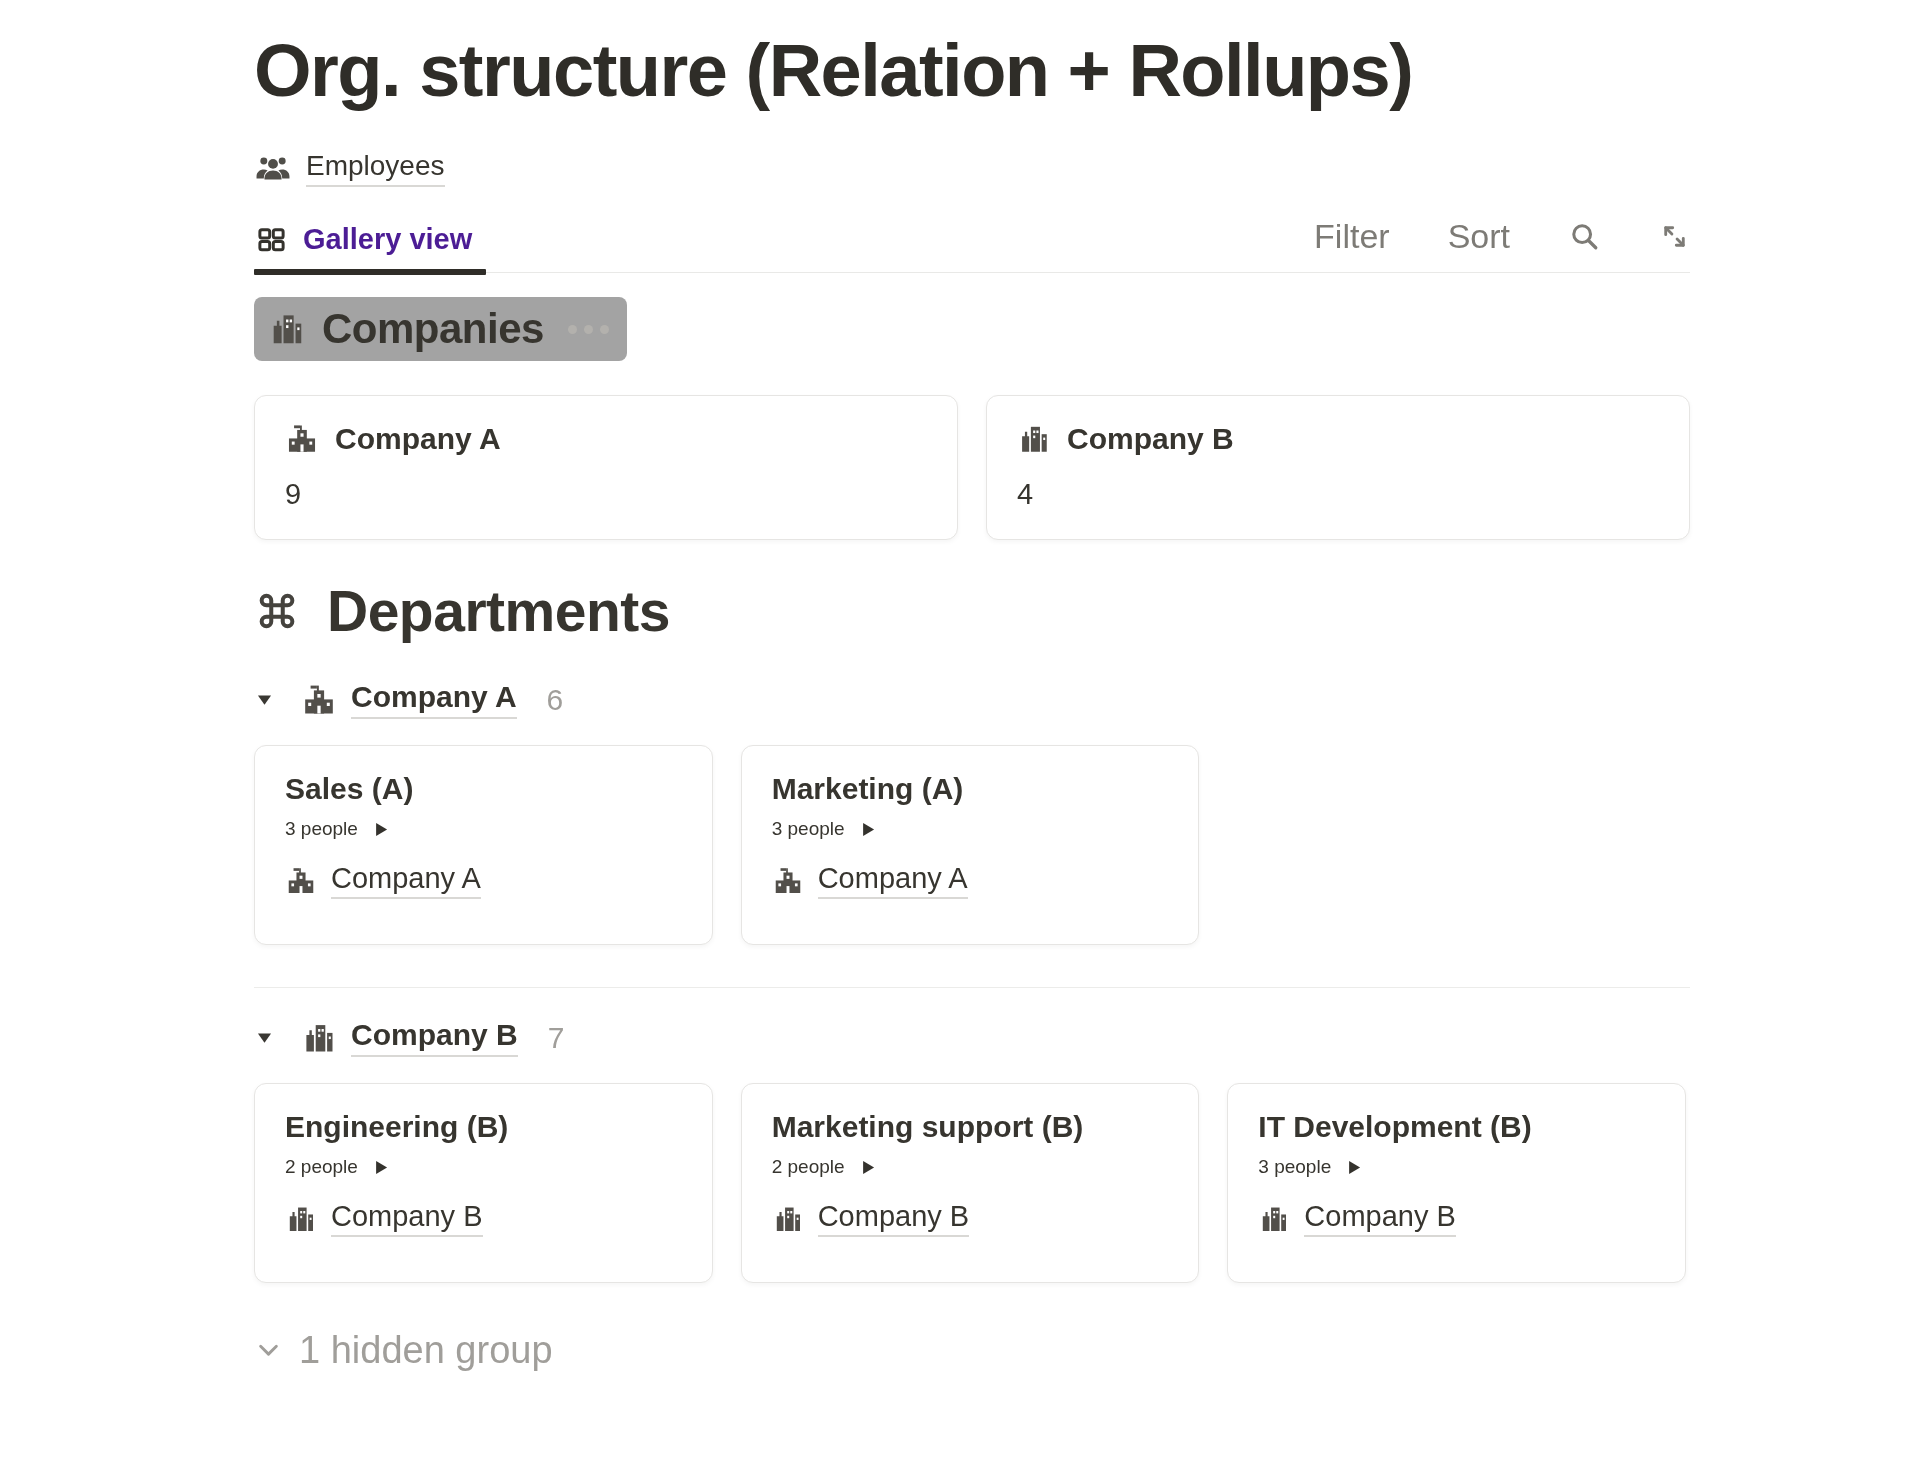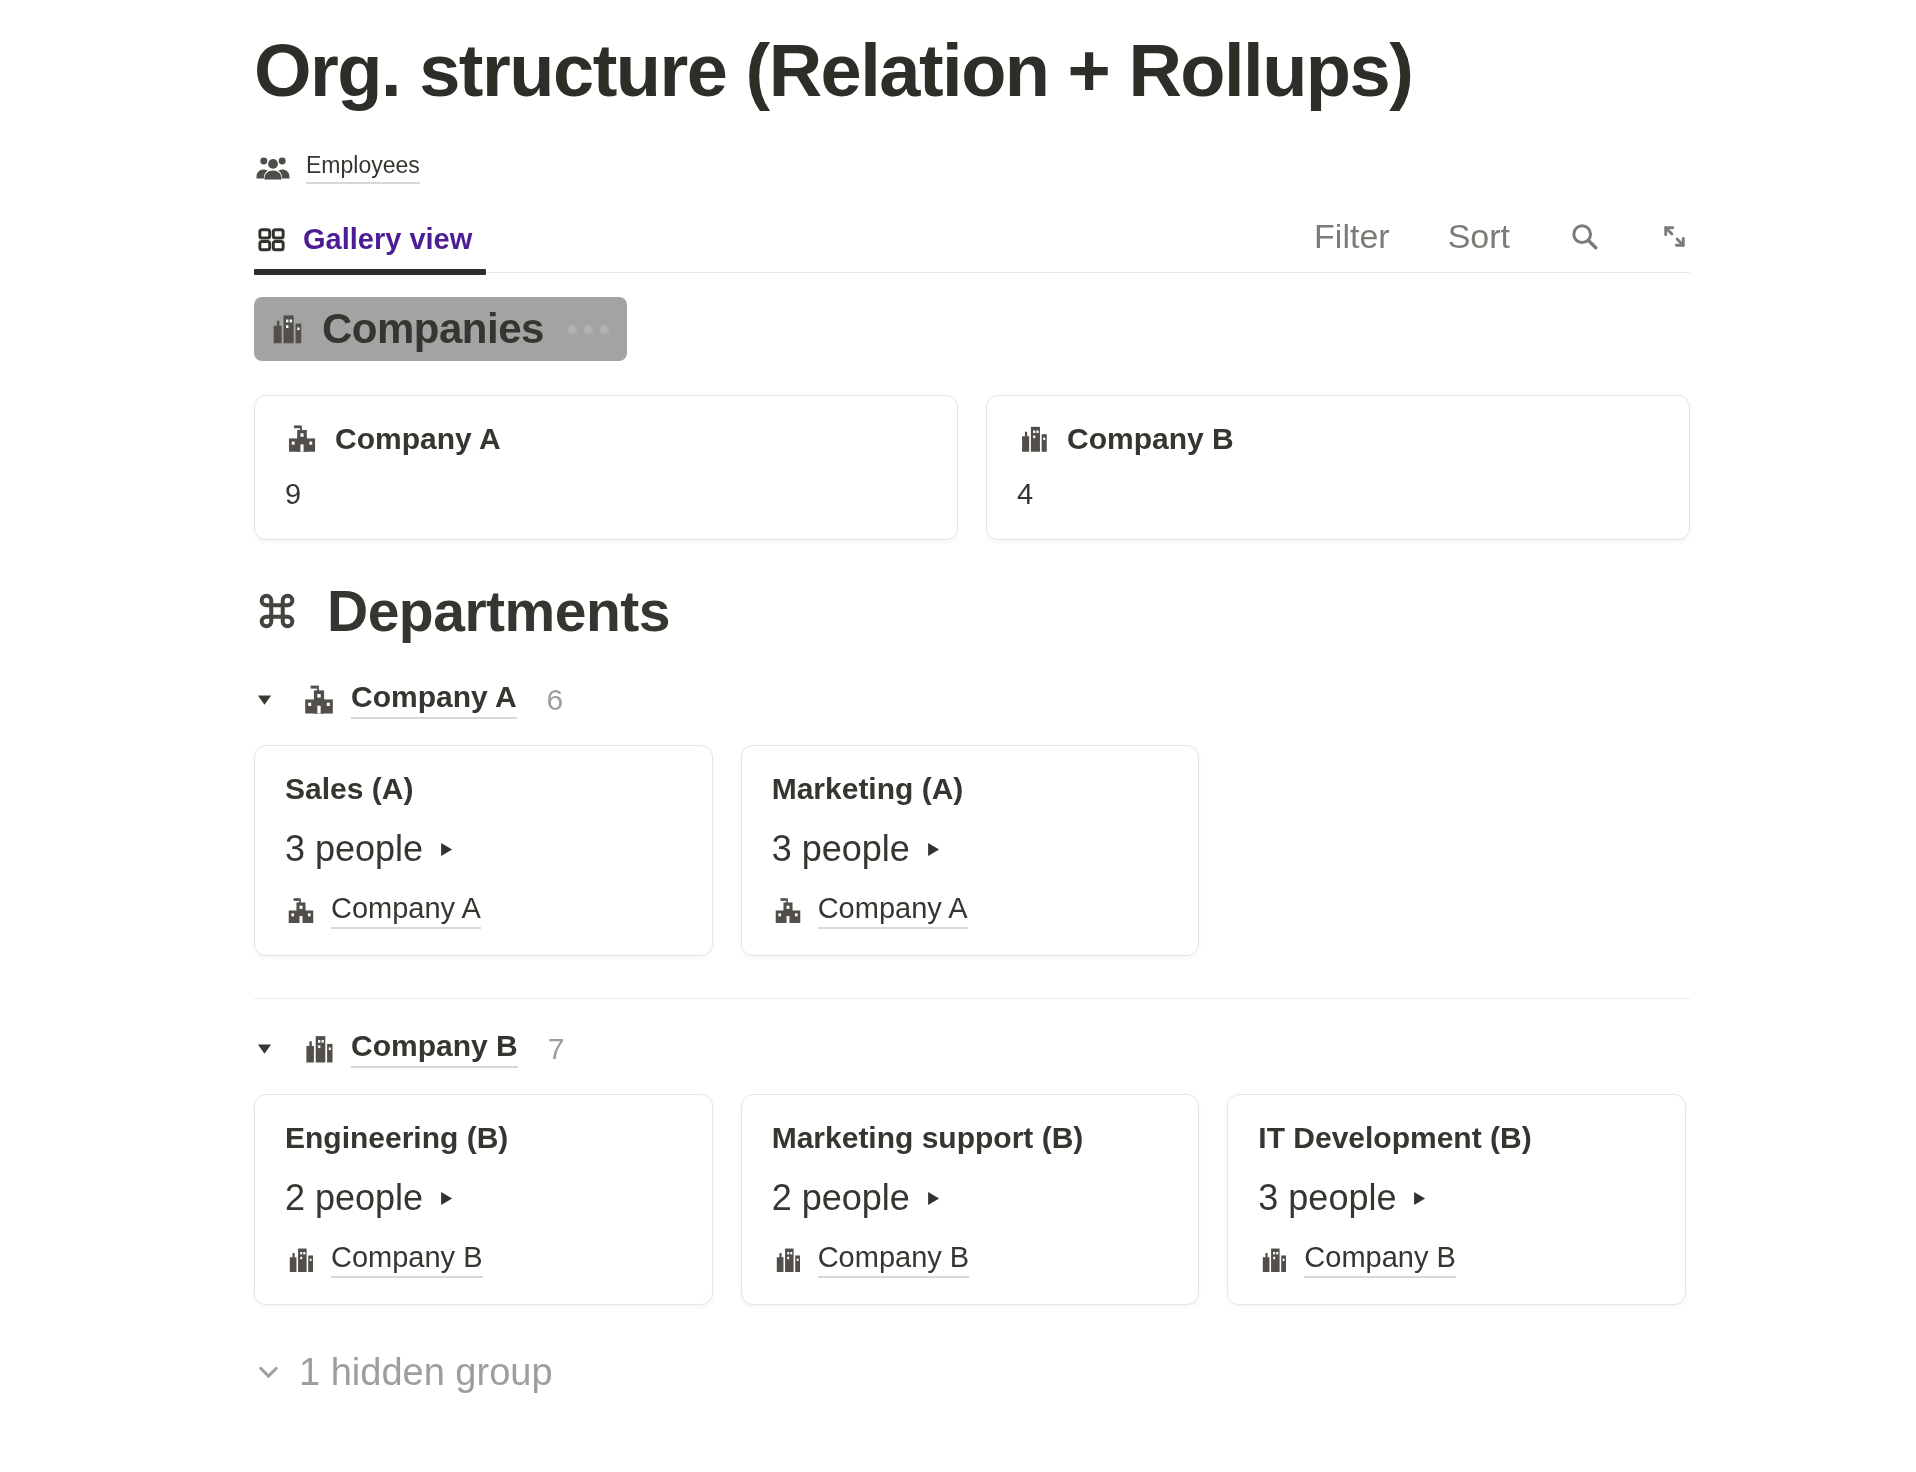--- a/index.html
+++ b/index.html
@@ -14,21 +14,21 @@
 
   
   .page-title {
     font-size: 74px; font-weight: 800; letter-spacing: -1.5px;
     line-height: 1.15; color: #2f2d28;
   }
 
   
   .emp-row { margin-top: 36px; display: flex; align-items: center; gap: 14px; }
   .emp-link {
-    font-size: 23px; color: #37352f;
+    font-size: 28px; color: #37352f;
     border-bottom: 2px solid #d9d8d5; padding-bottom: 3px; cursor: pointer;
   }
 
   
   .tabbar {
     margin-top: 30px; display: flex; justify-content: space-between;
     align-items: flex-end; border-bottom: 1px solid #e9e9e7;
   }
   .tab {
     position: relative; display: flex; align-items: center; gap: 16px;
@@ -56,21 +56,21 @@
   .card {
     background: #fff; border: 1px solid #e6e5e3; border-radius: 12px;
     box-shadow: 0 2px 5px rgba(15,15,15,0.045); cursor: pointer;
   }
   .company-card { flex: 1; padding: 26px 30px 28px; min-height: 145px; }
   .card-title-row { display: flex; align-items: center; gap: 16px; }
   .card-title { font-size: 30px; font-weight: 600; }
   .card-value { margin-top: 22px; font-size: 29px; }
 
   .dept-card { width: calc((100% - 60px) / 3); padding: 26px 30px 26px; min-height: 200px; }
-  .people-row { margin-top: 22px; display: flex; align-items: center; gap: 12px; font-size: 36px; }
+  .people-row { margin-top: 12px; display: flex; align-items: center; gap: 12px; font-size: 19px; }
   .link-row { margin-top: 22px; display: flex; align-items: center; gap: 14px; }
   .inline-link {
     font-size: 29px; color: #37352f;
     border-bottom: 2px solid #d9d8d5; padding-bottom: 2px; cursor: pointer;
   }
 
   
   .section-header { margin-top: 38px; display: flex; align-items: center; gap: 18px; }
   .section-title { font-size: 57px; font-weight: 700; letter-spacing: -0.5px; margin-left: 9px; }
 

